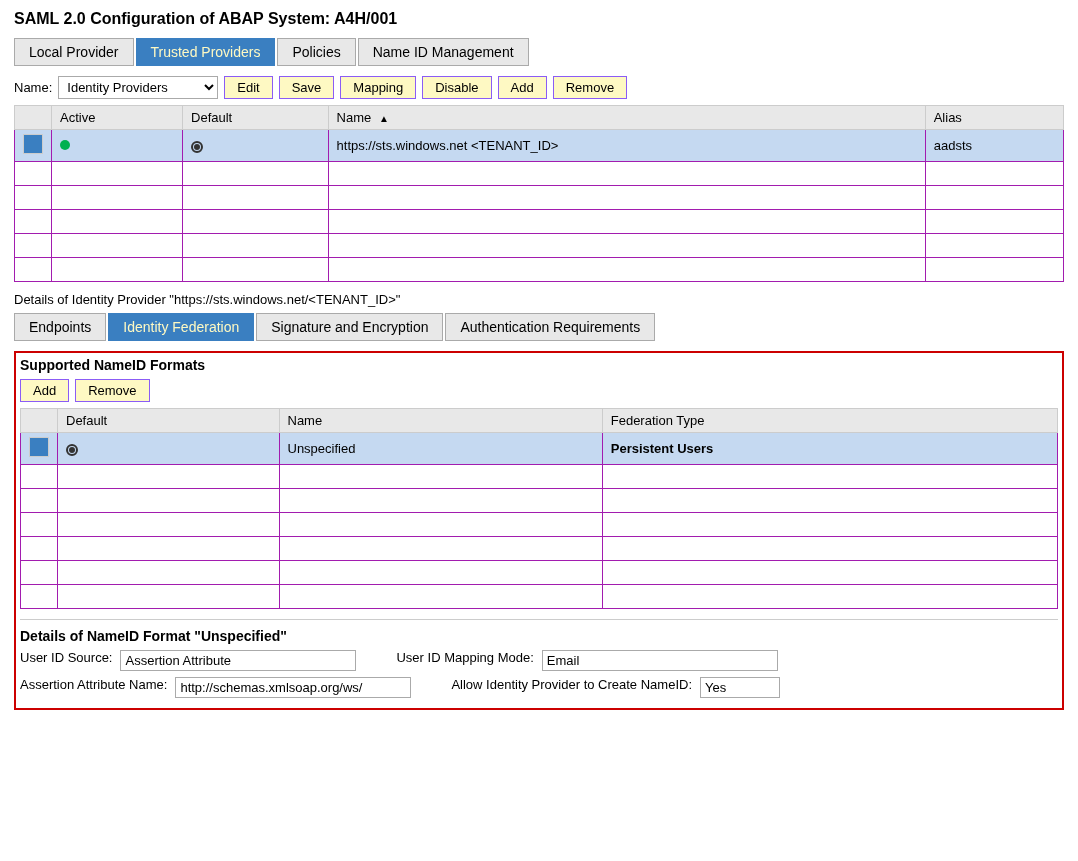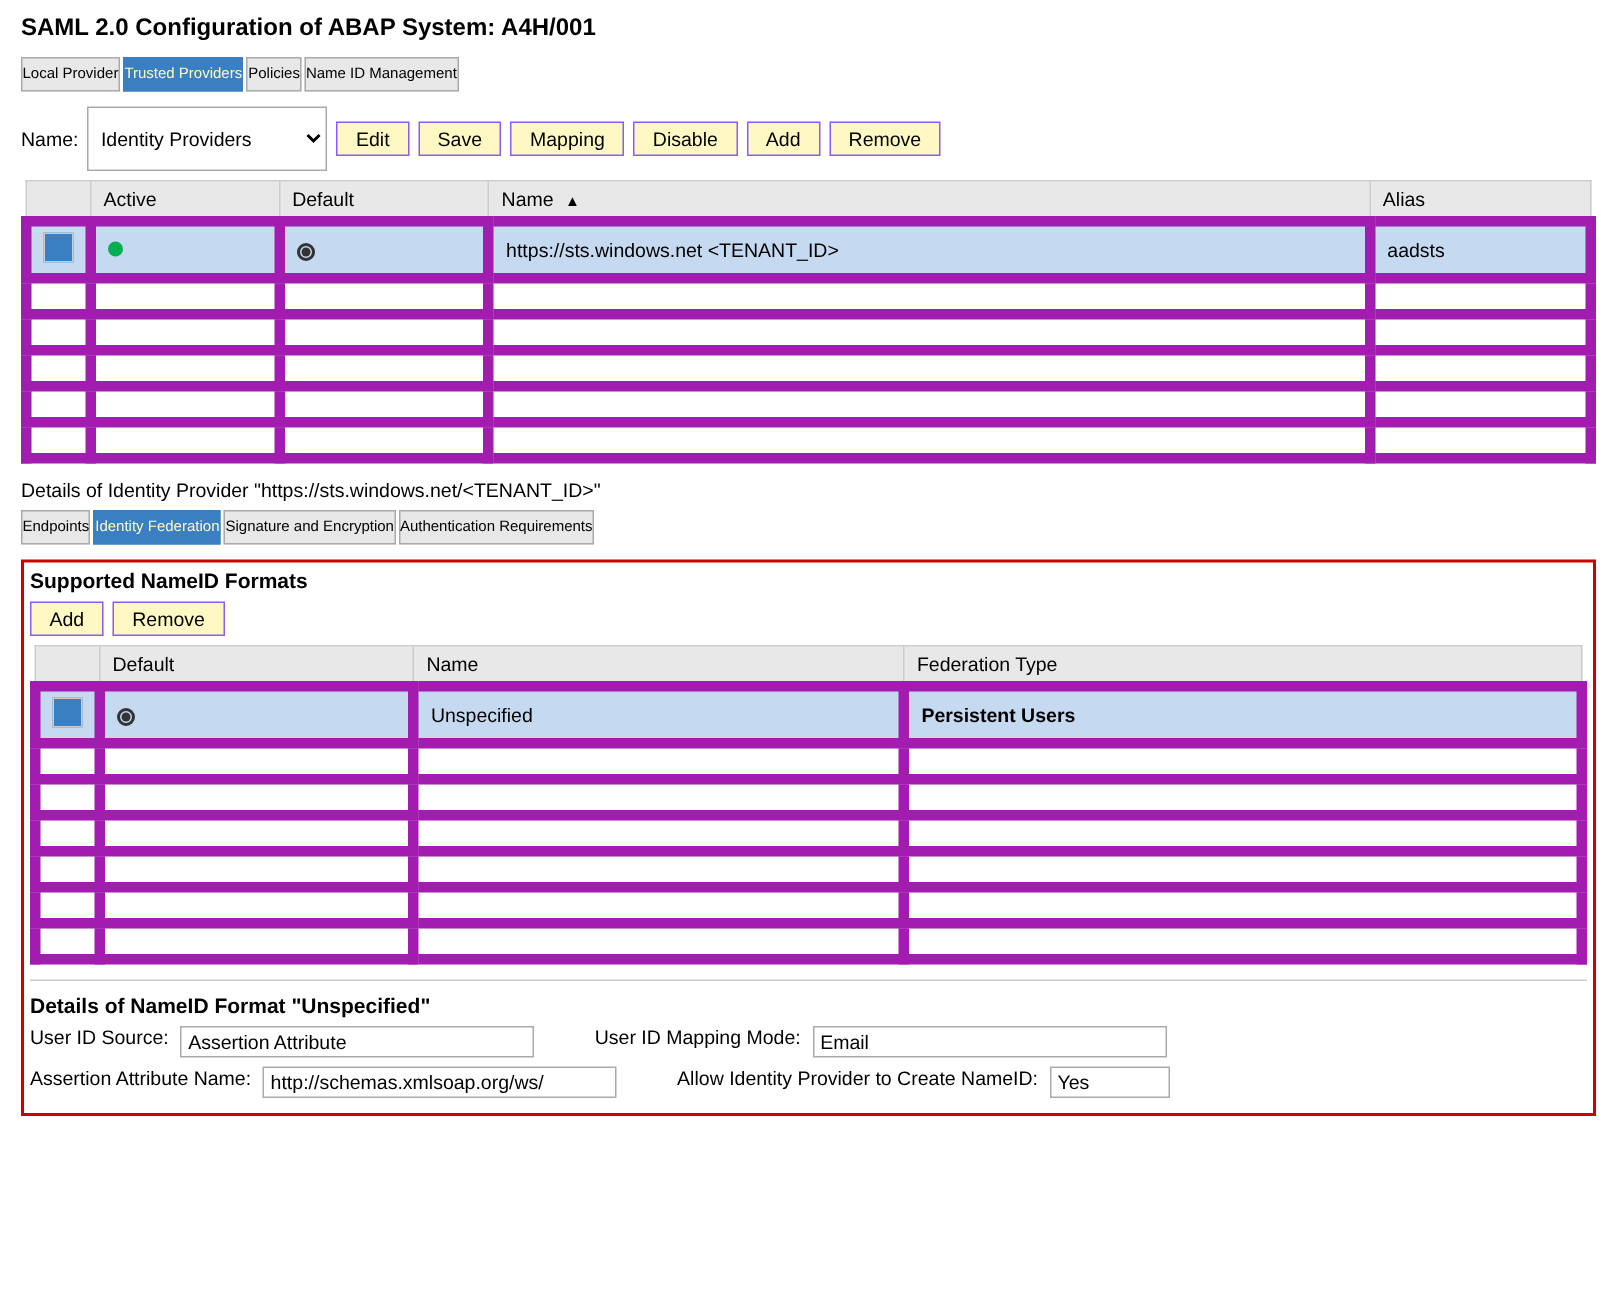--- a/index.html
+++ b/index.html
@@ -20,25 +20,25 @@
       font-weight: bold;
       margin-bottom: 10px;
     }
     
     .tab-bar {
       display: flex;
       gap: 2px;
       margin-bottom: 10px;
     }
     .tab {
-      padding: 5px 0;
+      padding: 5px 14px;
       border: 1px solid #aaa;
       background: #e8e8e8;
       cursor: pointer;
-      font-size: 10px;
+      font-size: 14px;
     }
     .tab.active {
       background: #3a7fc1;
       color: #fef9c3;
       border-color: #3a7fc1;
     }
 
     
     .section-title {
       font-size: 14px;
@@ -50,21 +50,21 @@
     .toolbar {
       display: flex;
       align-items: center;
       gap: 6px;
       margin-bottom: 6px;
     }
     .toolbar label {
       font-size: 13px;
     }
     .toolbar select {
-      padding: 12px 4px;
+      padding: 2px 4px;
       font-size: 13px;
       border: 1px solid #aaa;
       background: #fff;
       width: 160px;
     }
     .btn {
       padding: 3px 12px;
       font-size: 13px;
       border: 1px solid #8b5cf6;
       background: #fef9c3;
@@ -80,21 +80,21 @@
     }
     .data-table th {
       background: #e8e8e8;
       border: 1px solid #ccc;
       padding: 4px 8px;
       text-align: left;
       font-weight: normal;
       font-size: 13px;
     }
     .data-table td {
-      border: 7px solid #a21caf;
+      border: 1px solid #a21caf;
       padding: 4px 8px;
       font-size: 13px;
       height: 24px;
     }
     .data-table tr.selected td {
       background: #c5d9f1;
     }
     .data-table tr.selected .row-selector {
       background: #3a7fc1;
     }

